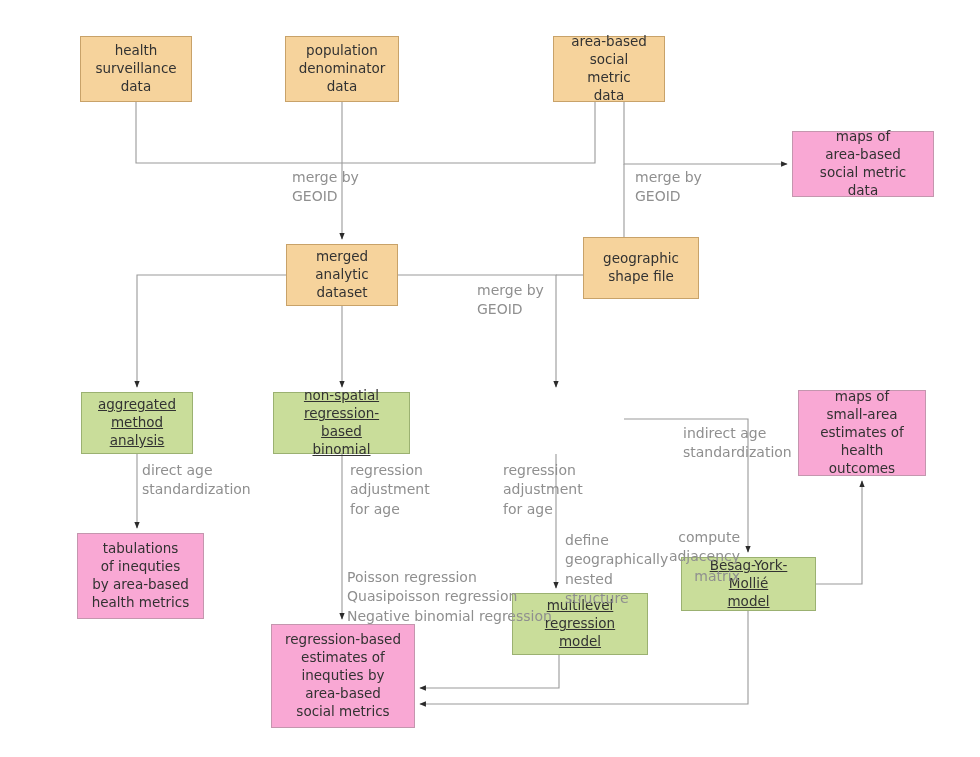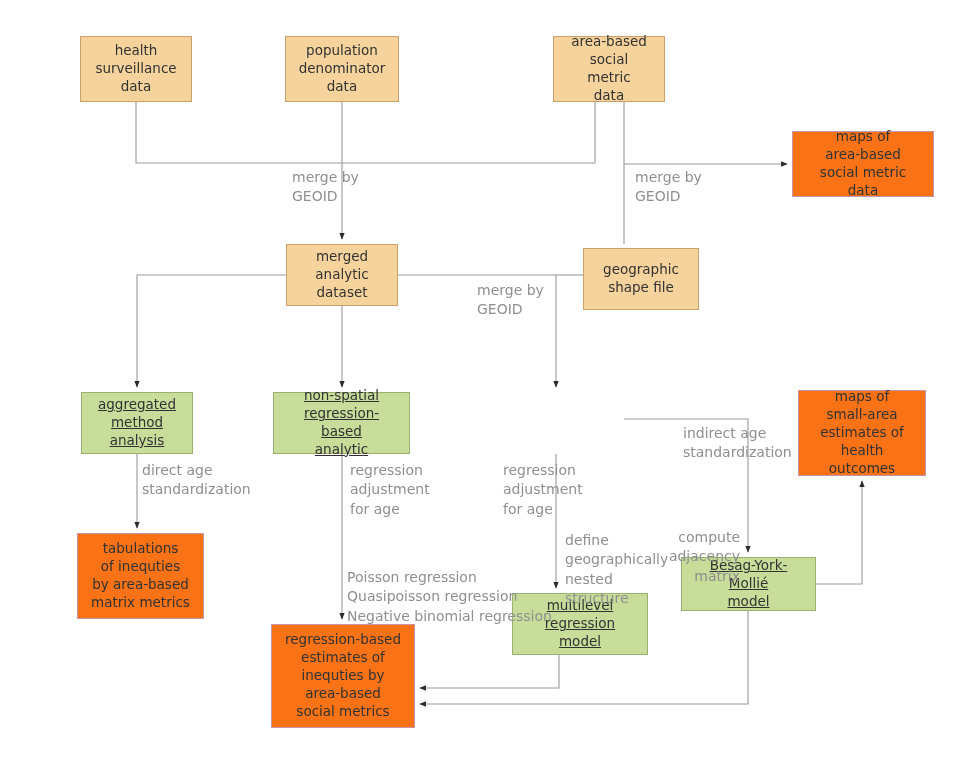--- a/index.html
+++ b/index.html
@@ -33,21 +33,21 @@
     justify-content: center;
     text-align: center;
     color: #323232;
     font-size: 13.5px;
     line-height: 1.32;
     white-space: pre-line;
     padding: 2px 12px;
   }
   .node.source { background: #f6d39c; border-color: #c8a269; }
   .node.process { background: #c9dd9a; border-color: #9bb171; text-decoration: underline; }
-  .node.output { background: #f97316; border-color: #c496ae; text-align: center; }
+  .node.output { background: #f9a8d4; border-color: #c496ae; text-align: center; }
 
   .edge-label {
     position: absolute;
     color: #8f8f8f;
     font-size: 14px;
     line-height: 1.38;
     white-space: pre-line;
   }
   .edge-label.right { text-align: right; }
   .edge-label.left { text-align: left; }
@@ -112,41 +112,41 @@
 data</div>
 
   <div class="node output" style="left:792px;top:131px;width:142px;height:66px;">maps of
 area-based
 social metric data</div>
 
   <div class="node source" style="left:286px;top:244px;width:112px;height:62px;">merged
 analytic
 dataset</div>
 
-  <div class="node source" style="left:583px;top:248px;width:116px;height:62px;">geographic
+  <div class="node source" style="left:583px;top:237px;width:116px;height:62px;">geographic
 shape file</div>
 
   <div class="node process" style="left:81px;top:392px;width:112px;height:62px;">aggregated
 method
 analysis</div>
 
   <div class="node process" style="left:273px;top:392px;width:137px;height:62px;">non-spatial
 regression-based
-analytic</div>
+binomial</div>
 
 
   <div class="node output" style="left:798px;top:390px;width:128px;height:86px;">maps of
 small-area
 estimates of
 health outcomes</div>
 
   <div class="node output" style="left:77px;top:533px;width:127px;height:86px;">tabulations
 of inequties
 by area-based
-matrix metrics</div>
+health metrics</div>
 
   <div class="node process" style="left:681px;top:557px;width:135px;height:54px;">Besag-York-Mollié
 model</div>
 
   <div class="node process" style="left:512px;top:593px;width:136px;height:62px;">multilevel
 regression
 model</div>
 
   <div class="node output" style="left:271px;top:624px;width:144px;height:104px;">regression-based
 estimates of

